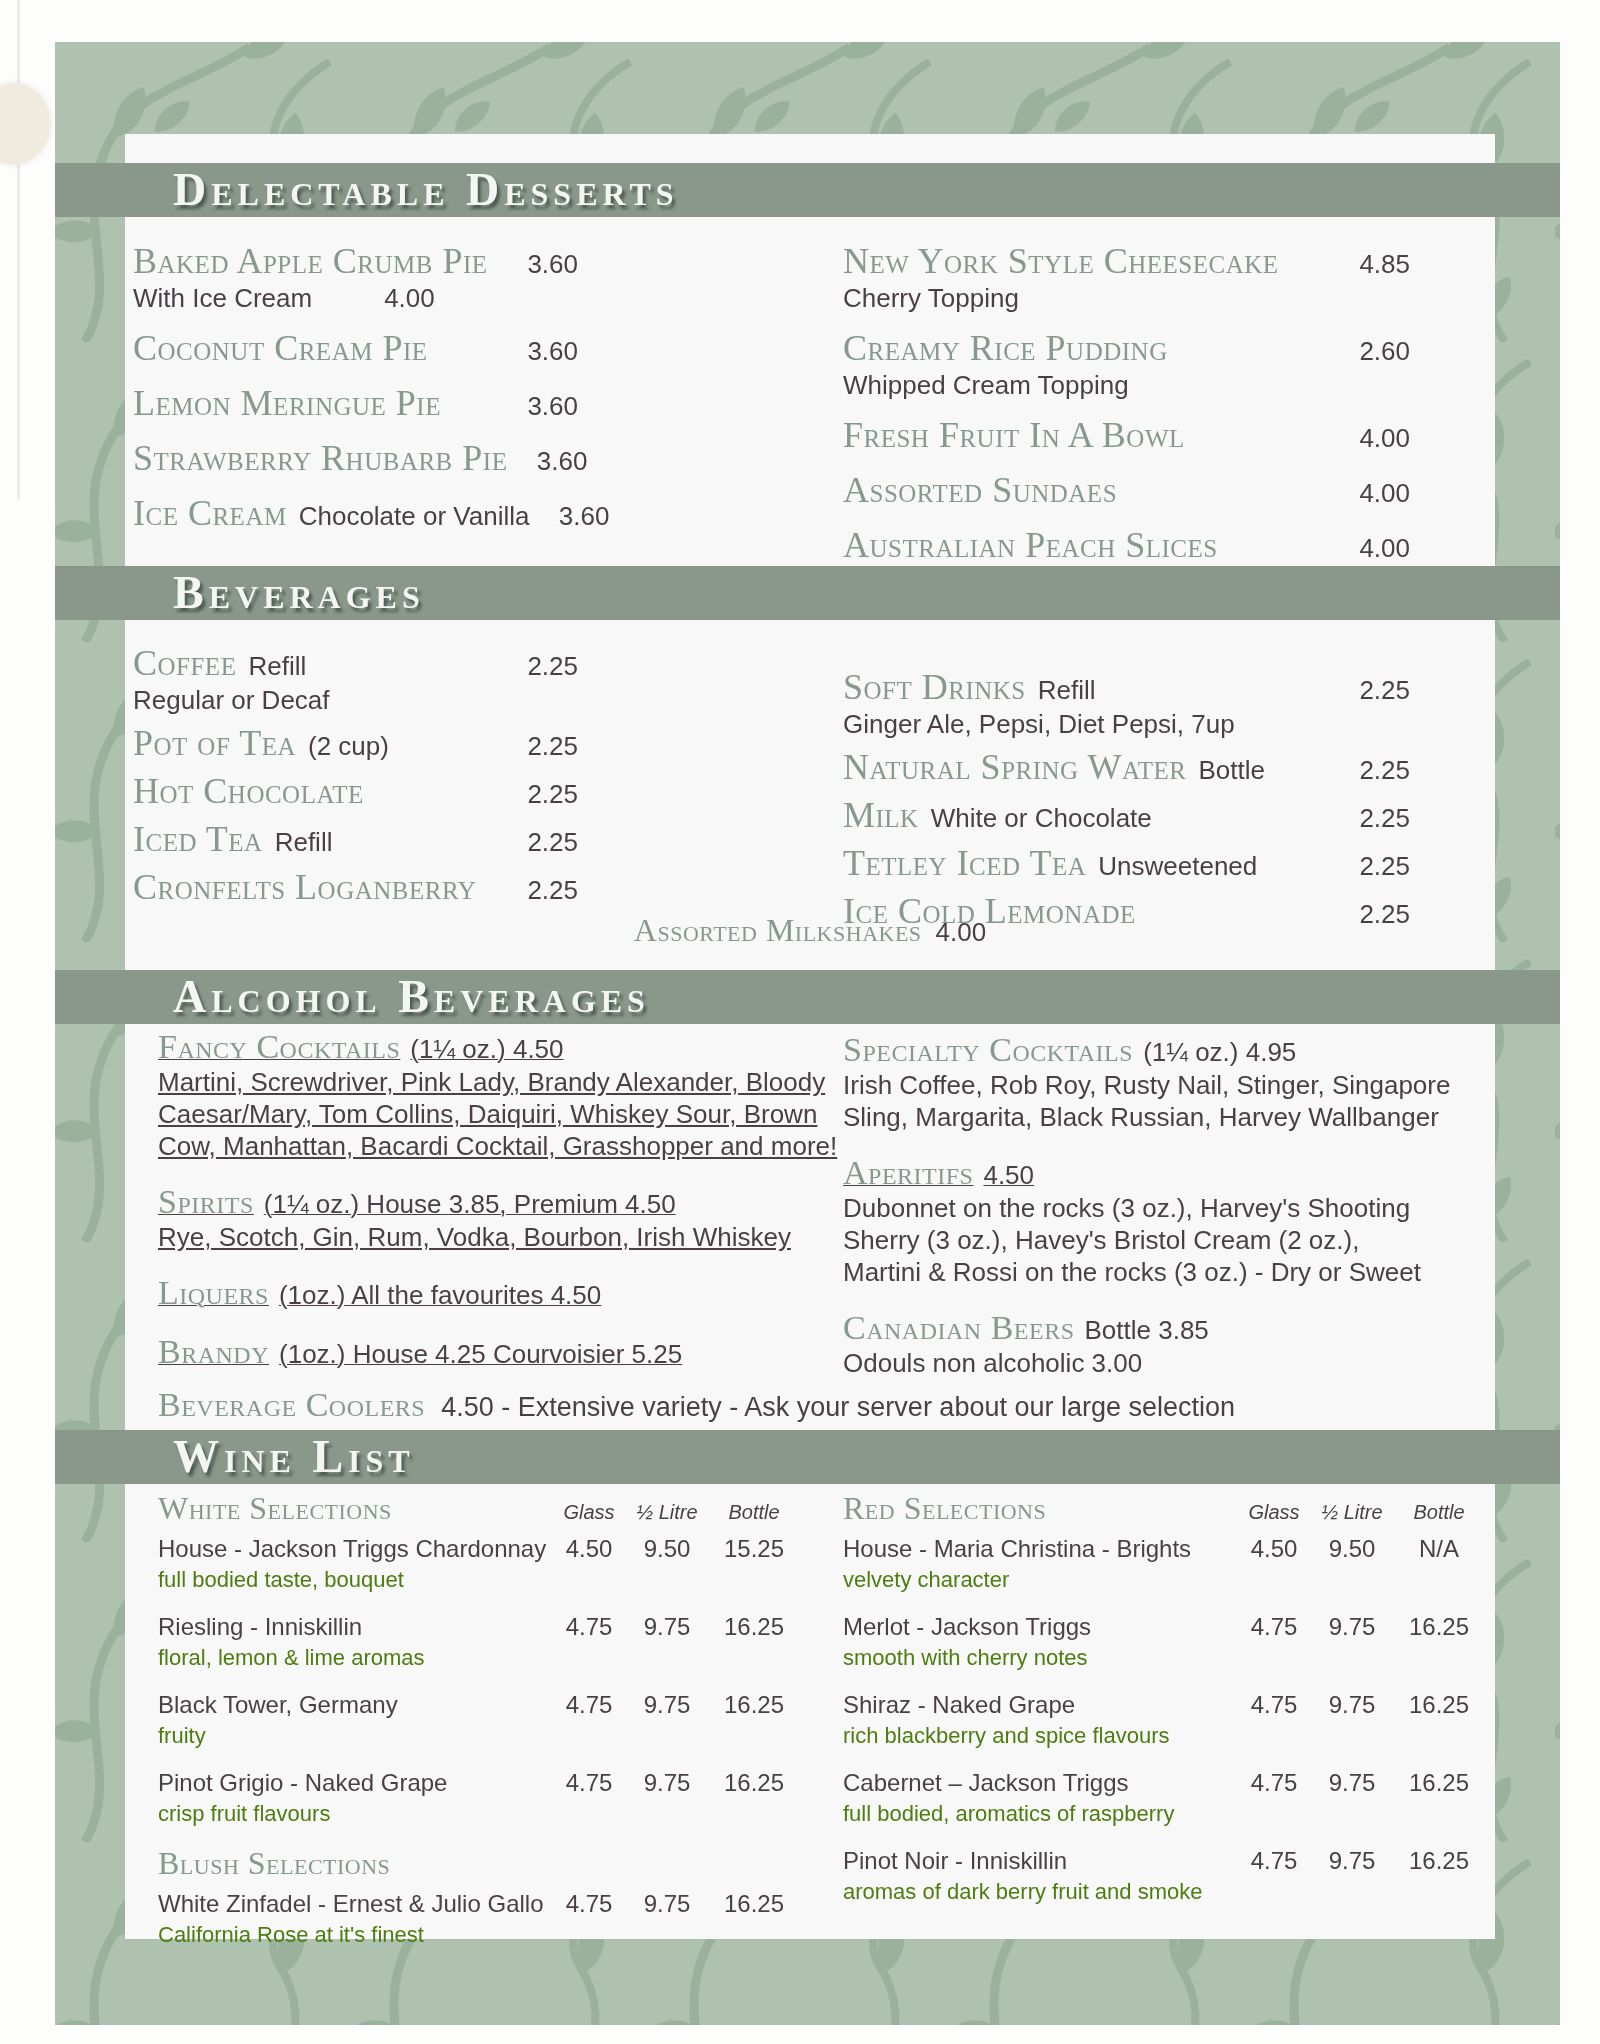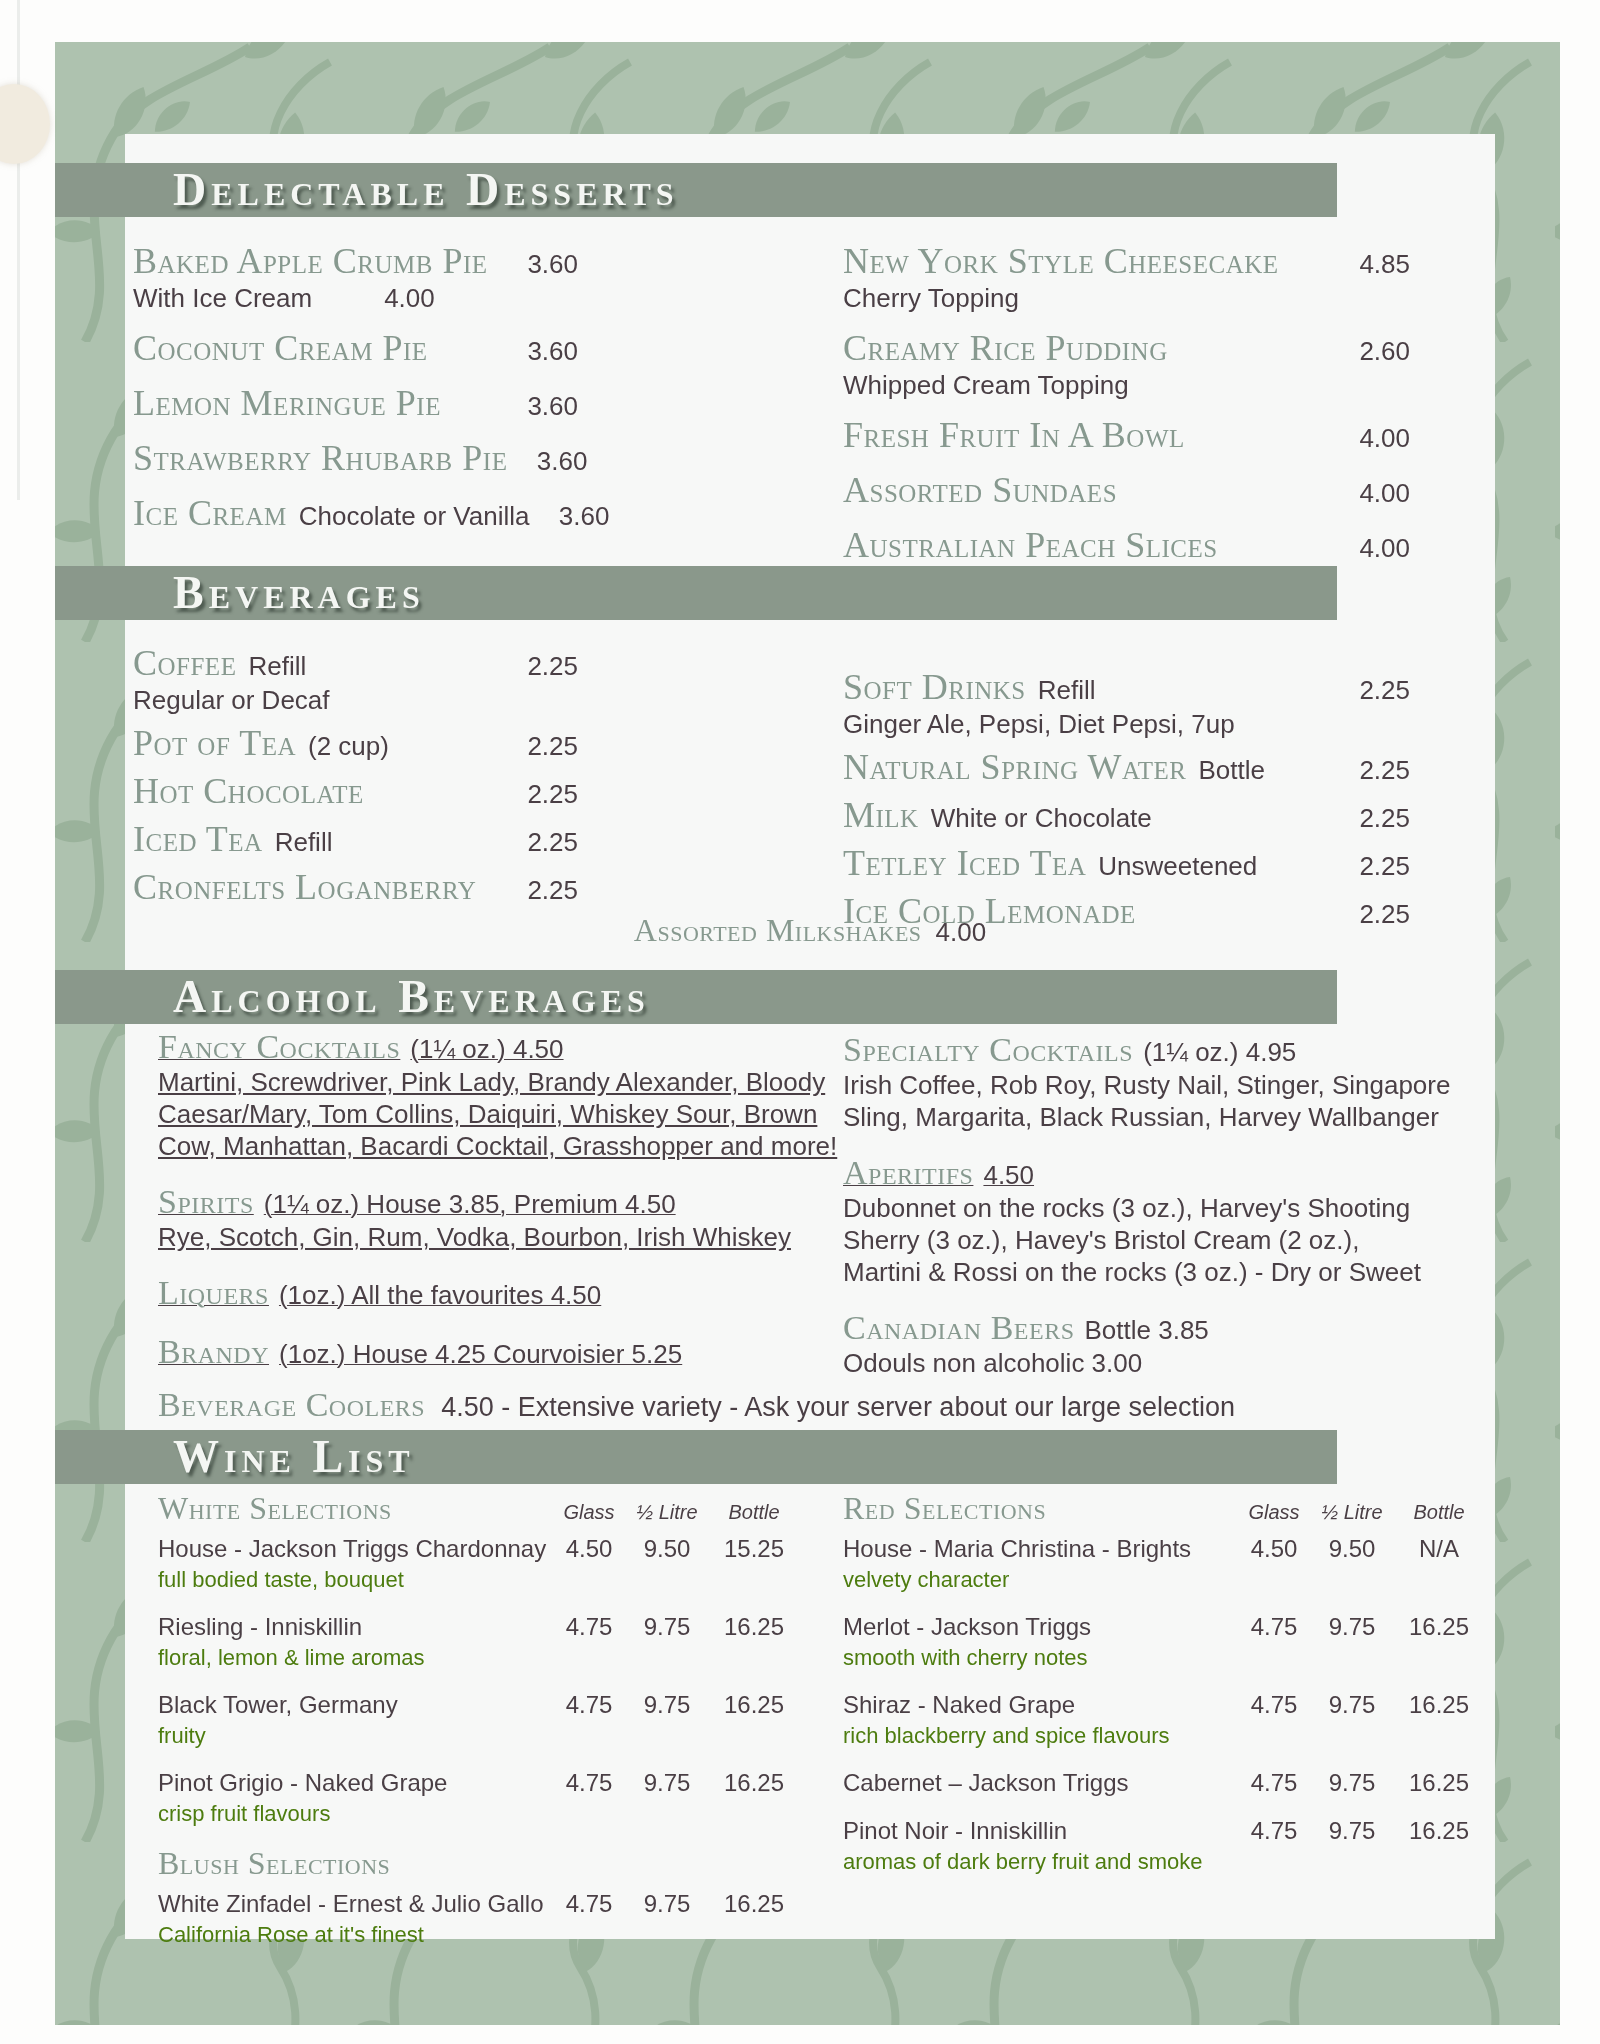--- a/index.html
+++ b/index.html
@@ -23,21 +23,21 @@
   
   .edge-line{left:17px;top:0;width:3px;height:500px;background:#e2e5e2;opacity:.65;}
   .hole-punch{left:-22px;top:84px;width:72px;height:80px;border-radius:50%;
     background:#f1ebdf;box-shadow:0 0 6px rgba(180,170,150,.35);}
   
   .frame{left:55px;top:42px;width:1505px;height:1983px;}
   .frame svg{display:block;width:100%;height:100%;}
   
   .panel{left:125px;top:134px;width:1370px;height:1805px;background:var(--panel_bg);}
   
-  .bar{left:55px;width:1282px;height:54px;background:var(--section_bar);}
+  .bar{left:55px;width:1505px;height:54px;background:var(--section_bar);}
   .bar .bar-title{
     display:block;padding-left:118px;line-height:54px;
     font-family:"Liberation Serif", serif;font-variant:small-caps;
     font-weight:700;font-size:46px;letter-spacing:5px;
     color:var(--bar_title_text);
     text-shadow:3px 4px 3px rgba(40,52,44,.6);
   }
   #bar-desserts{top:163px;}
   #bar-beverages{top:566px;}
   #bar-alcohol{top:970px;}
@@ -400,20 +400,21 @@
     <div class="wp">4.75</div>
     <div class="wp">9.75</div>
     <div class="wp">16.25</div>
     <div class="wdesc">rich blackberry and spice flavours</div>
   </div>
   <div class="wrow">
     <div class="wname">Cabernet – Jackson Triggs</div>
     <div class="wp">4.75</div>
     <div class="wp">9.75</div>
     <div class="wp">16.25</div>
+    <div class="wdesc">full bodied,  aromatics of raspberry</div>
   </div>
   <div class="wrow">
     <div class="wname">Pinot Noir - Inniskillin</div>
     <div class="wp">4.75</div>
     <div class="wp">9.75</div>
     <div class="wp">16.25</div>
     <div class="wdesc">aromas of dark berry fruit and smoke</div>
   </div>
 </div>
 

